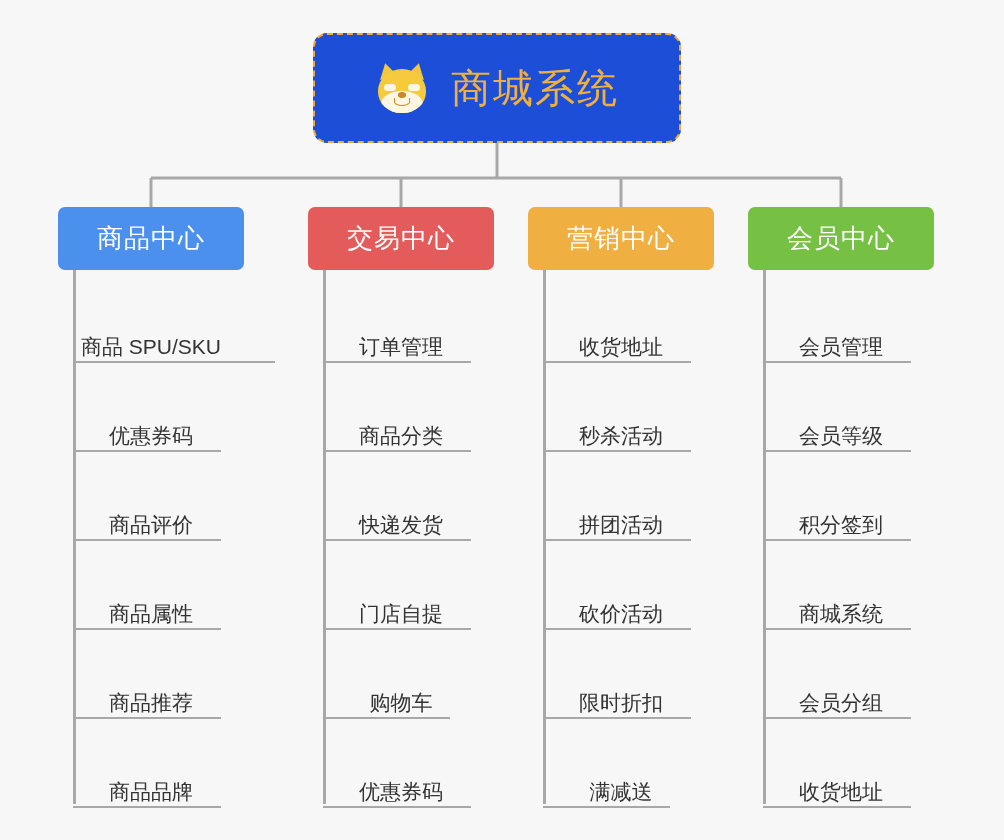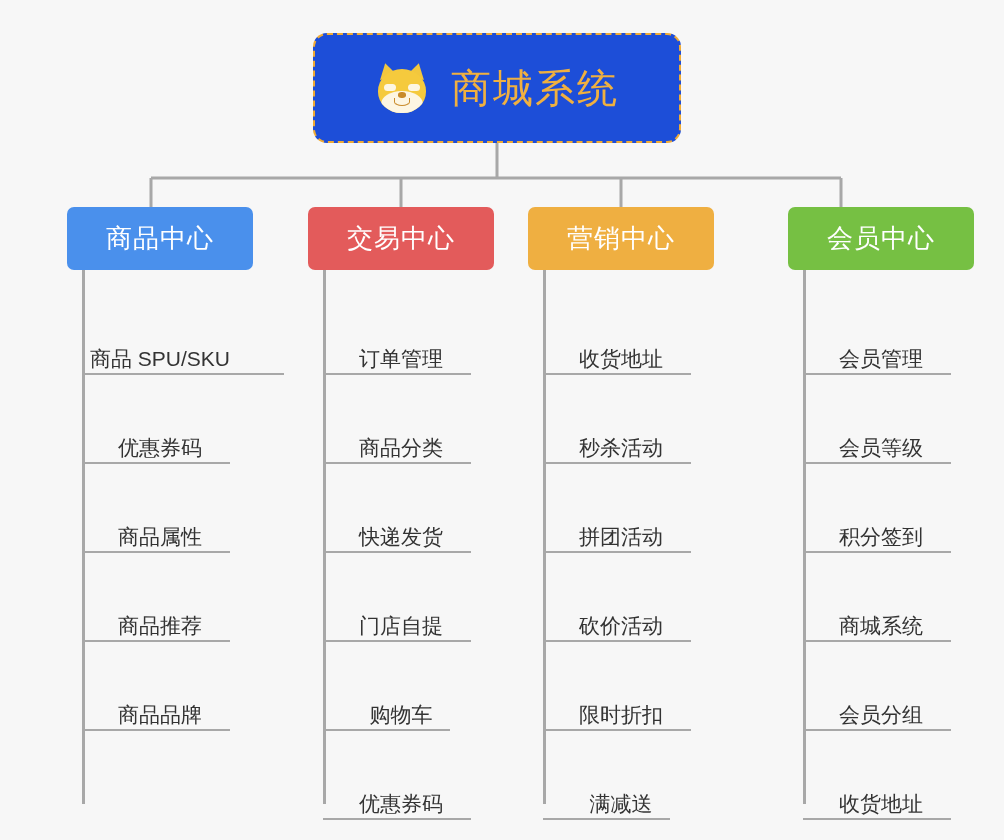--- a/index.html
+++ b/index.html
@@ -114,21 +114,21 @@
     align-items: center;
     justify-content: center;
     color: #ffffff;
     font-size: 26px;
     letter-spacing: 1px;
   }
 
   .items {
     position: relative;
     margin-top: 0;
-    padding-top: 16px;
+    padding-top: 4px;
   }
 
   
   .trunk {
     position: absolute;
     left: 15px;
     top: 0;
     width: 3px;
     background: #a8a8a8;
   }
@@ -175,32 +175,36 @@
       <span class="eye l"></span>
       <span class="eye r"></span>
       <span class="nose"></span>
       <span class="mouth"></span>
     </span>
   </span>
   <span id="root-title">商城系统</span>
 </div>
 
 <div id="columns-host">
-    <div class="column" style="left: 67px;">
+    <div class="column" style="left: 58px;">
       <div class="cat-box" style="background: rgb(74, 144, 236);">
         <span>商品中心</span>
       </div>
       <div class="items">
         <div class="trunk" style="background: rgb(168, 168, 168); height: 534px;"></div>
         <div class="item">
           <span class="item-label">商品 SPU/SKU</span>
           <div class="item-rule" style="width: 202px; background: rgb(168, 168, 168);"></div>
         </div>
         <div class="item">
           <span class="item-label">优惠券码</span>
+          <div class="item-rule" style="width: 148px; background: rgb(168, 168, 168);"></div>
+        </div>
+        <div class="item">
+          <span class="item-label">商品评价</span>
           <div class="item-rule" style="width: 148px; background: rgb(168, 168, 168);"></div>
         </div>
         <div class="item">
           <span class="item-label">商品属性</span>
           <div class="item-rule" style="width: 148px; background: rgb(168, 168, 168);"></div>
         </div>
         <div class="item">
           <span class="item-label">商品推荐</span>
           <div class="item-rule" style="width: 148px; background: rgb(168, 168, 168);"></div>
         </div>
@@ -267,21 +271,21 @@
         <div class="item">
           <span class="item-label">限时折扣</span>
           <div class="item-rule" style="width: 148px; background: rgb(168, 168, 168);"></div>
         </div>
         <div class="item">
           <span class="item-label">满减送</span>
           <div class="item-rule" style="width: 127px; background: rgb(168, 168, 168);"></div>
         </div>
       </div>
     </div>
-    <div class="column" style="left: 788px;">
+    <div class="column" style="left: 748px;">
       <div class="cat-box" style="background: rgb(118, 192, 67);">
         <span>会员中心</span>
       </div>
       <div class="items">
         <div class="trunk" style="background: rgb(168, 168, 168); height: 534px;"></div>
         <div class="item">
           <span class="item-label">会员管理</span>
           <div class="item-rule" style="width: 148px; background: rgb(168, 168, 168);"></div>
         </div>
         <div class="item">

